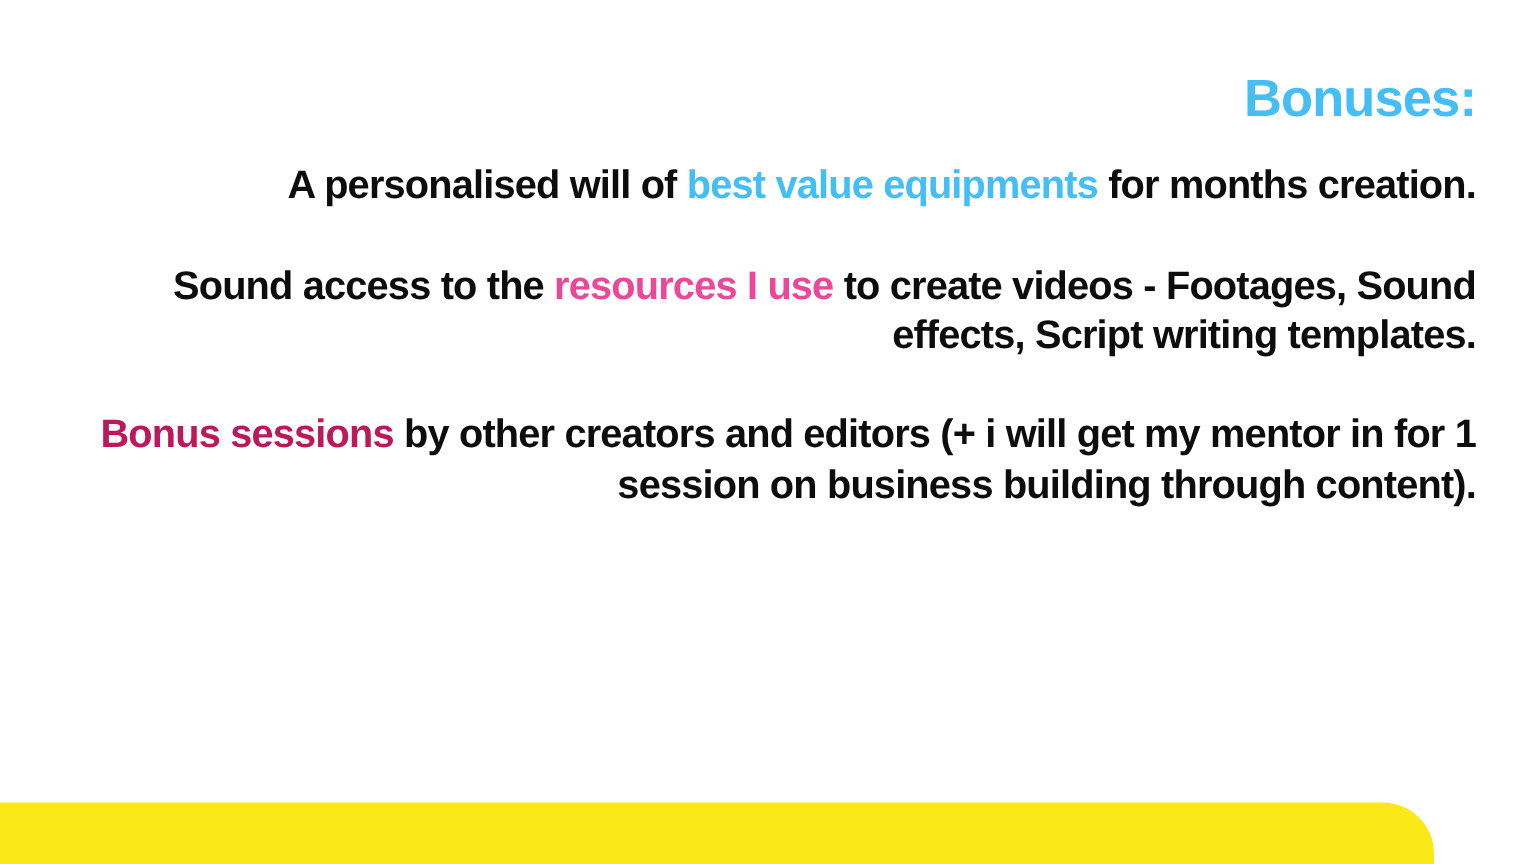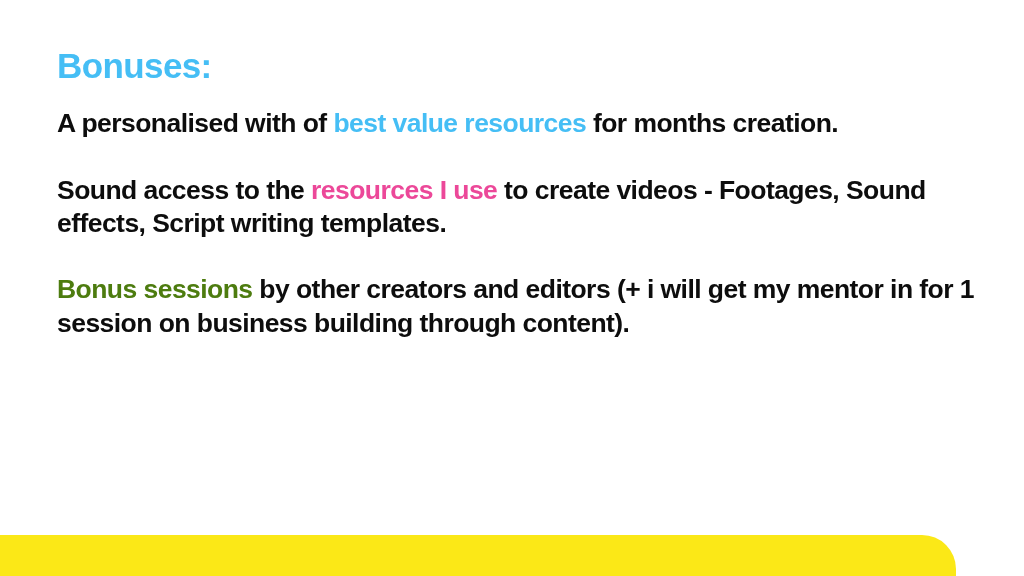--- a/index.html
+++ b/index.html
@@ -72,29 +72,29 @@
     bottom: 0;
     width: 956px;
     height: 41px;
     background: #fbe817;
     border-top-right-radius: 34px;
   }
 </style>
 </head>
 <body>
 
-<div class="slide" style="background: rgb(255, 255, 255);">
+<div class="slide" style="background: rgb(255, 255, 255); text-align: right;">
 
   <div class="content">
 
     <h1 class="slide-heading" style="color: rgb(69, 190, 245);">Bonuses:</h1>
 
     <div class="para-list">
-      <p class="para" style="color: rgb(13, 13, 13);"><span>A personalised with of </span><span class="hl" style="color: rgb(69, 190, 245);">best value resources</span><span> for months creation.</span></p>
+      <p class="para" style="color: rgb(13, 13, 13);"><span>A personalised will of </span><span class="hl" style="color: rgb(69, 190, 245);">best value equipments</span><span> for months creation.</span></p>
       <p class="para" style="color: rgb(13, 13, 13);"><span>Sound access to the </span><span class="hl" style="color: #ec4899;">resources I use</span><span> to create videos - Footages, Sound effects, Script writing templates.</span></p>
-      <p class="para" style="color: rgb(13, 13, 13);"><span class="hl" style="color: #4d7c0f;">Bonus sessions</span><span> by other creators and editors (+ i will get my mentor in for 1 session on business building through content).</span></p>
+      <p class="para" style="color: rgb(13, 13, 13);"><span class="hl" style="color: #be185d;">Bonus sessions</span><span> by other creators and editors (+ i will get my mentor in for 1 session on business building through content).</span></p>
     </div>
 
   </div>
 
   <div class="bottom-bar" style="background: rgb(251, 232, 23);"></div>
 
 </div>
 
 </body></html>

